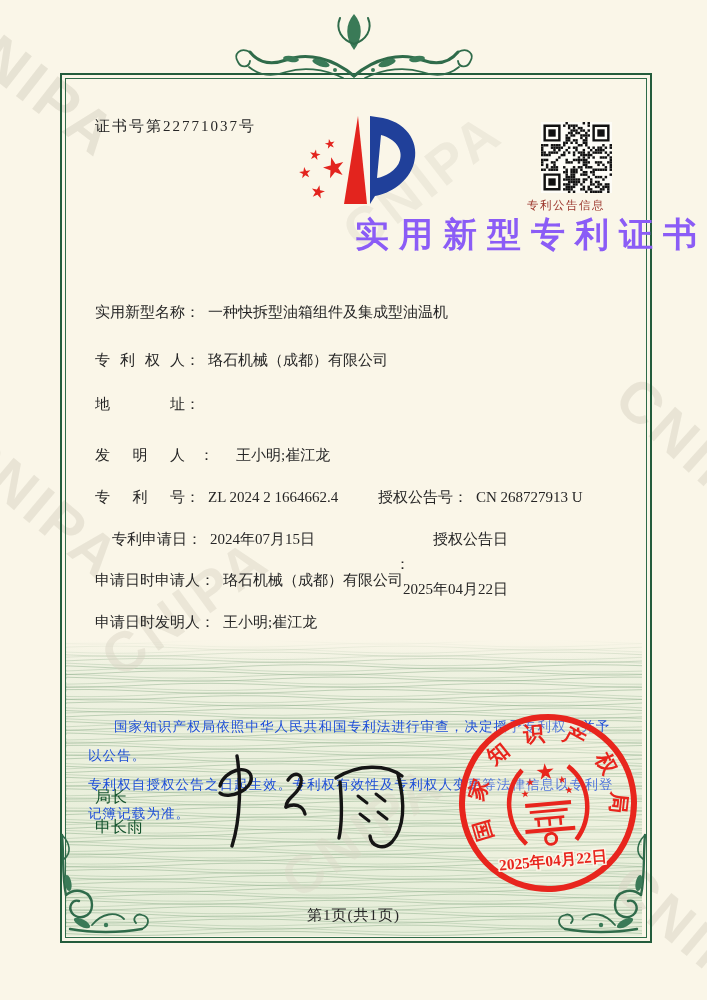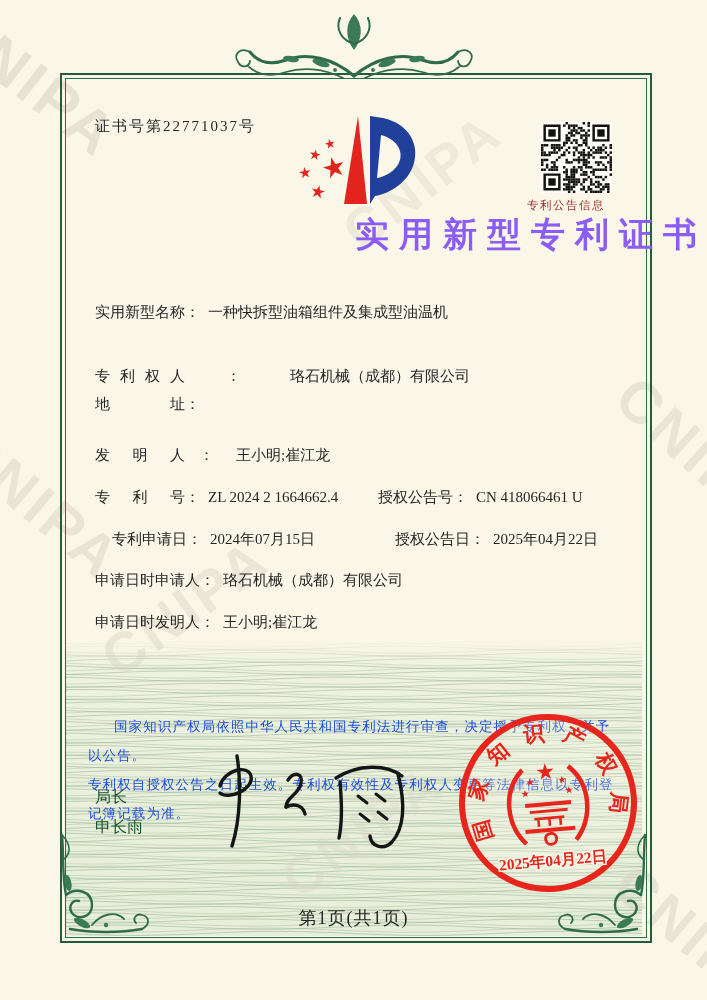--- a/index.html
+++ b/index.html
@@ -44,21 +44,21 @@
   .col-r{position:absolute; left:378px; top:0; display:flex; font-size:15px; line-height:25px;}
   .legal{position:absolute; left:88px; top:712px; width:532px; font-size:13.5px;
     line-height:29px; letter-spacing:1.1px; z-index:4; color:#1d4ed8;}
   .legal p{margin:0; text-indent:26px;}
   .legal p+p{text-indent:0;}
   .sig-block{position:absolute; left:95px; top:782px; z-index:4;
     font-family:"Liberation Sans", sans-serif; font-size:16px; line-height:30px; color:#14532d;}
   .signature{position:absolute; left:190px; top:746px; z-index:5;}
   .seal{position:absolute; left:453px; top:708px; z-index:5; transform:rotate(-5deg);}
   .footer{position:absolute; left:0; top:906px; width:707px; text-align:center;
-    font-size:18px; letter-spacing:1px; z-index:4;}
+    font-size:15px; letter-spacing:1px; z-index:4;}
 </style>
 </head>
 <body>
 
 <div class="page">
 
   <span class="wm" style="left:-28px; top:-8px; font-size:60px; transform:rotate(38deg); transform-origin:0 0;">CNIPA</span>
   <span class="wm" style="left:330px; top:150px; font-size:54px; transform:rotate(-38deg); opacity:.35;">CNIPA</span>
   <span class="wm" style="left:-60px; top:470px; font-size:58px; transform:rotate(40deg); opacity:.5;">CNIPA</span>
   <span class="wm" style="left:600px; top:420px; font-size:58px; transform:rotate(42deg); opacity:.5;">CNIPA</span>
@@ -528,21 +528,21 @@
   <div class="qr-caption">专利公告信息</div>
 
   <div class="title">实用新型专利证书</div>
 
   <div class="row" style="top:300px;">
     <span class="lbl">实用新型名称</span>
       <span class="colon">：</span>
     <span class="val">一种快拆型油箱组件及集成型油温机</span>
   </div>
 
-  <div class="row" style="top:364px;gap:41px;">
+  <div class="row" style="top:348px;">
     <span class="lbl">专利权人</span>
       <span class="colon">：</span>
     <span class="val">珞石机械（成都）有限公司</span>
   </div>
 
   <div class="row" style="top:392px;">
     <span class="lbl">地址</span>
       <span class="colon">：</span>
   </div>
 
@@ -552,29 +552,29 @@
     <span class="val">王小明;崔江龙</span>
   </div>
 
   <div class="row" style="top:485px; left:95px; width:520px;">
     <span class="lbl">专利号</span>
       <span class="colon">：</span>
     <span class="val">ZL 2024 2 1664662.4</span>
     <span class="col-r" style="left:283px;">
       <span class="lbl-n">授权公告号</span>
         <span class="colon">：</span>
-      <span class="val">CN 418066461 U</span>
+      <span class="val">CN 268727913 U</span>
     </span>
   </div>
 
   <div class="row" style="top:527px; left:95px; width:520px;margin-left:17px;">
     <span class="lbl-n">专利申请日</span>
       <span class="colon">：</span>
     <span class="val">2024年07月15日</span>
-    <span class="col-r" style="left:283px;">
+    <span class="col-r" style="left:283px;flex-direction:column;">
       <span class="lbl-n">授权公告日</span>
         <span class="colon">：</span>
       <span class="val">2025年04月22日</span>
     </span>
   </div>
 
   <div class="row" style="top:568px;">
     <span class="lbl-n">申请日时申请人</span>
       <span class="colon">：</span>
     <span class="val">珞石机械（成都）有限公司</span>

